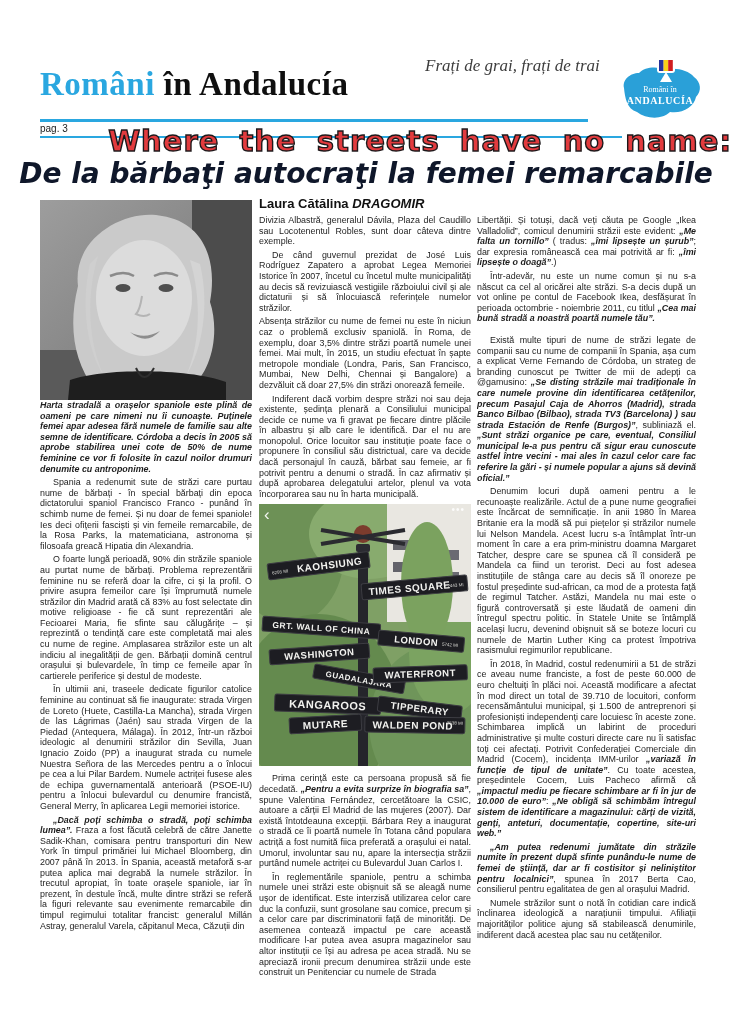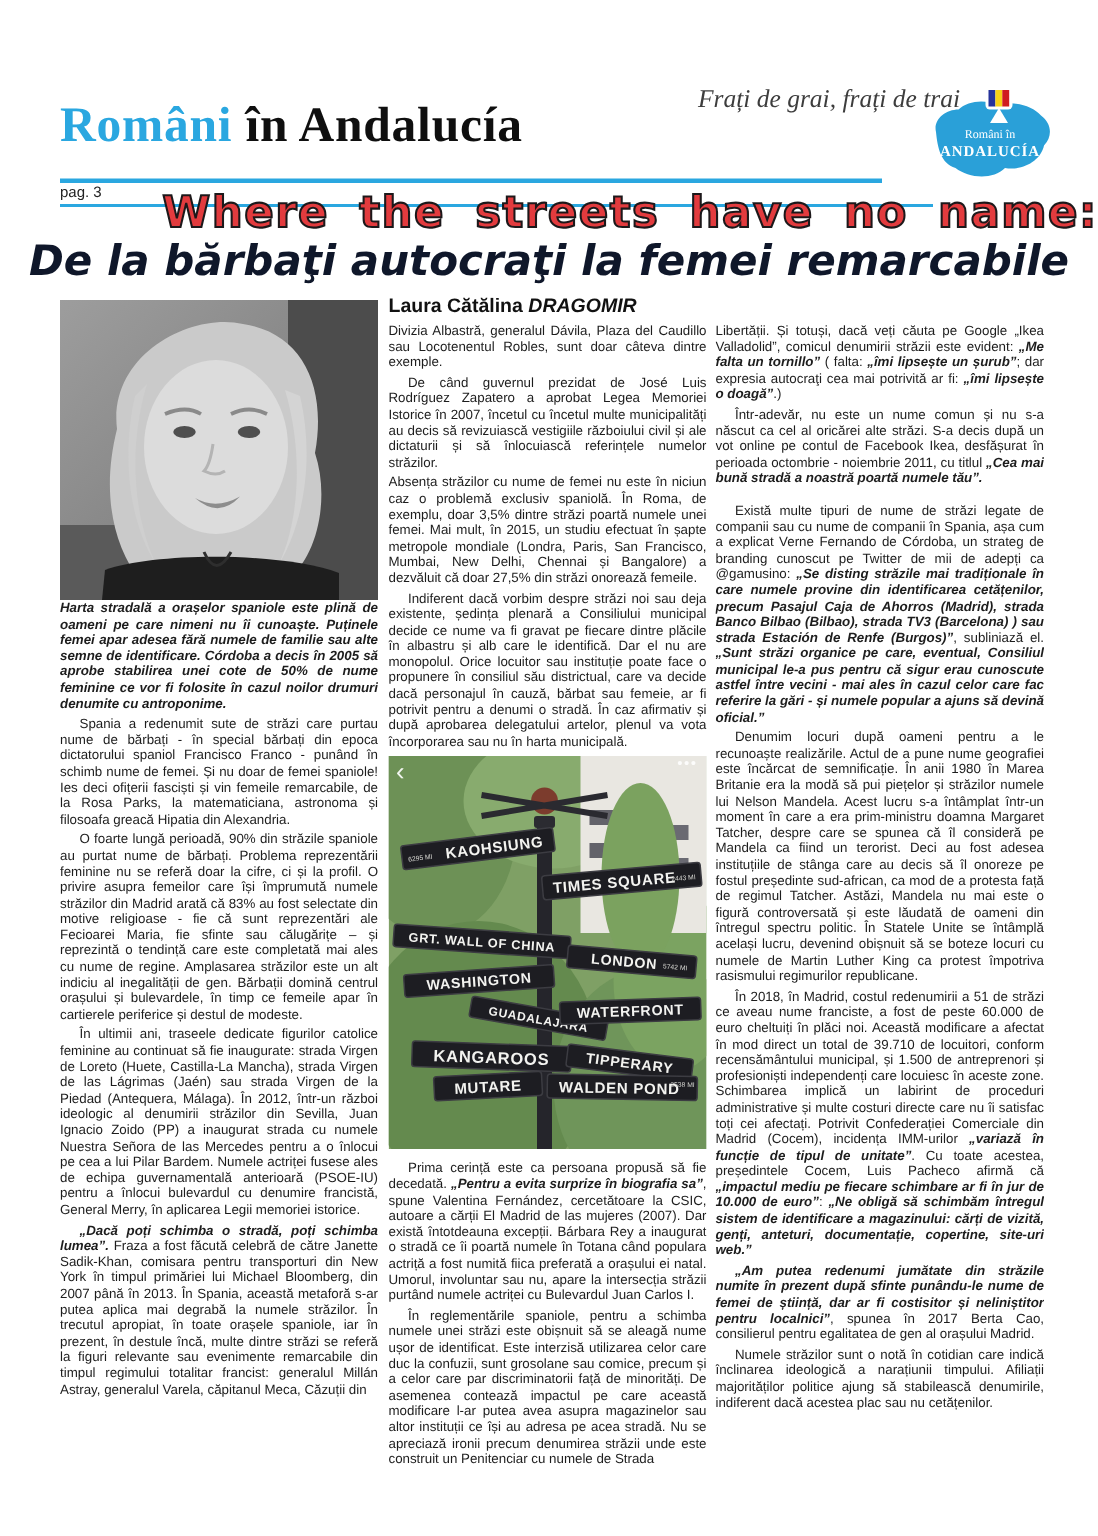--- a/index.html
+++ b/index.html
@@ -1,19 +1,19 @@
 <!DOCTYPE html>
 <html><head>
 <meta charset="utf-8">
 <style>
   html,body{margin:0;padding:0;background:#ffffff;}
   .page{position:relative;width:732px;height:1024px;background:#fff;overflow:hidden;
         font-family:"Liberation Sans",sans-serif;color:#1c1c1c;}
   
-  .tagline{position:absolute;top:56px;left:425px;width:215px;text-align:right;
+  .tagline{position:absolute;top:56px;left:425px;width:215px;text-align:left;
            font-family:"Liberation Serif",serif;font-style:italic;font-size:17px;color:#3d3d3d;}
   .masthead{position:absolute;left:40px;top:66px;font-family:"Liberation Serif",serif;
             font-weight:bold;font-size:33px;letter-spacing:.5px;white-space:nowrap;}
   .masthead .m1{color:#2aa7e0;}
   .masthead .m2{color:#0f0f0f;}
   .rule1{position:absolute;left:40px;top:119px;width:548px;height:3px;background:#2aa7e0;}
   .pag{position:absolute;left:40px;top:123px;font-size:10px;color:#222;}
   .rule2{position:absolute;left:40px;top:136px;width:582px;height:2px;background:#2aa7e0;}
   .logo{position:absolute;left:612px;top:54px;width:92px;height:76px;}
   
@@ -194,21 +194,21 @@
       </svg>
       <span class="gal-prev">‹</span>
       <span class="gal-more">•••</span>
     </div>
 
     <p class="ind"><span>Prima cerință este ca persoana propusă să fie decedată. </span><span class="bi">„Pentru a evita surprize în biografia sa”</span><span>, spune Valentina Fernández, cercetătoare la CSIC, autoare a cărții El Madrid de las mujeres (2007). Dar există întotdeauna excepții. Bárbara Rey a inaugurat o stradă ce îi poartă numele în Totana când populara actriță a fost numită fiica preferată a orașului ei natal. Umorul, involuntar sau nu, apare la intersecția străzii purtând numele actriței cu Bulevardul Juan Carlos I.</span></p>
     <p class="ind">În reglementările spaniole, pentru a schimba numele unei străzi este obișnuit să se aleagă nume ușor de identificat. Este interzisă utilizarea celor care duc la confuzii, sunt grosolane sau comice, precum și a celor care par discriminatorii față de minorități. De asemenea contează impactul pe care această modificare l-ar putea avea asupra magazinelor sau altor instituții ce își au adresa pe acea stradă. Nu se apreciază ironii precum denumirea străzii unde este construit un Penitenciar cu numele de Strada</p>
   </div>
 
   <div class="col col3">
-    <p><span>Libertății. Și totuși, dacă veți căuta pe Google „Ikea Valladolid”, comicul denumirii străzii este evident: </span><span class="bi">„Me falta un tornillo”</span><span> ( falta: </span><span class="bi">„îmi lipsește un șurub”</span><span>; dar expresia autocraţi cea mai potrivită ar fi: </span><span class="bi">„îmi lipsește o doagă”</span><span>.)</span></p>
+    <p><span>Libertății. Și totuși, dacă veți căuta pe Google „Ikea Valladolid”, comicul denumirii străzii este evident: </span><span class="bi">„Me falta un tornillo”</span><span> ( tradus: </span><span class="bi">„îmi lipsește un șurub”</span><span>; dar expresia românească cea mai potrivită ar fi: </span><span class="bi">„îmi lipsește o doagă”</span><span>.)</span></p>
     <p class="ind"><span>Într-adevăr, nu este un nume comun și nu s-a născut ca cel al oricărei alte străzi. S-a decis după un vot online pe contul de Facebook Ikea, desfășurat în perioada octombrie - noiembrie 2011, cu titlul </span><span class="bi">„Cea mai bună stradă a noastră poartă numele tău”.</span></p>
     <p class="ind gap-lg"><span>Există multe tipuri de nume de străzi legate de companii sau cu nume de companii în Spania, așa cum a explicat Verne Fernando de Córdoba, un strateg de branding cunoscut pe Twitter de mii de adepți ca @gamusino: </span><span class="bi">„Se disting străzile mai tradiționale în care numele provine din identificarea cetățenilor, precum Pasajul Caja de Ahorros (Madrid), strada Banco Bilbao (Bilbao), strada TV3 (Barcelona) ) sau strada Estación de Renfe (Burgos)”</span><span>, subliniază el. </span><span class="bi">„Sunt străzi organice pe care, eventual, Consiliul municipal le-a pus pentru că sigur erau cunoscute astfel între vecini - mai ales în cazul celor care fac referire la gări - și numele popular a ajuns să devină oficial.”</span></p>
     <p class="ind">Denumim locuri după oameni pentru a le recunoaște realizările. Actul de a pune nume geografiei este încărcat de semnificație. În anii 1980 în Marea Britanie era la modă să pui piețelor și străzilor numele lui Nelson Mandela. Acest lucru s-a întâmplat într-un moment în care a era prim-ministru doamna Margaret Tatcher, despre care se spunea că îl consideră pe Mandela ca fiind un terorist. Deci au fost adesea instituțiile de stânga care au decis să îl onoreze pe fostul președinte sud-african, ca mod de a protesta față de regimul Tatcher. Astăzi, Mandela nu mai este o figură controversată și este lăudată de oameni din întregul spectru politic. În Statele Unite se întâmplă același lucru, devenind obișnuit să se boteze locuri cu numele de Martin Luther King ca protest împotriva rasismului regimurilor republicane.</p>
     <p class="ind"><span>În 2018, în Madrid, costul redenumirii a 51 de străzi ce aveau nume franciste, a fost de peste 60.000 de euro cheltuiți în plăci noi. Această modificare a afectat în mod direct un total de 39.710 de locuitori, conform recensământului municipal, și 1.500 de antreprenori și profesioniști independenți care locuiesc în aceste zone. Schimbarea implică un labirint de proceduri administrative și multe costuri directe care nu îi satisfac toți cei afectați. Potrivit Confederației Comerciale din Madrid (Cocem), incidența IMM-urilor </span><span class="bi">„variază în funcție de tipul de unitate”</span><span>. Cu toate acestea, președintele Cocem, Luis Pacheco afirmă că </span><span class="bi">„impactul mediu pe fiecare schimbare ar fi în jur de 10.000 de euro”</span><span>: </span><span class="bi">„Ne obligă să schimbăm întregul sistem de identificare a magazinului: cărți de vizită, genți, anteturi, documentație, copertine, site-uri web.”</span></p>
     <p class="ind"><span class="bi">„Am putea redenumi jumătate din străzile numite în prezent după sfinte punându-le nume de femei de știință, dar ar fi costisitor și neliniștitor pentru localnici”</span><span>, spunea în 2017 Berta Cao, consilierul pentru egalitatea de gen al orașului Madrid.</span></p>
     <p class="ind">Numele străzilor sunt o notă în cotidian care indică înclinarea ideologică a narațiunii timpului. Afiliații majorităților politice ajung să stabilească denumirile, indiferent dacă acestea plac sau nu cetățenilor.</p>
   </div>
 
 </div>
 

